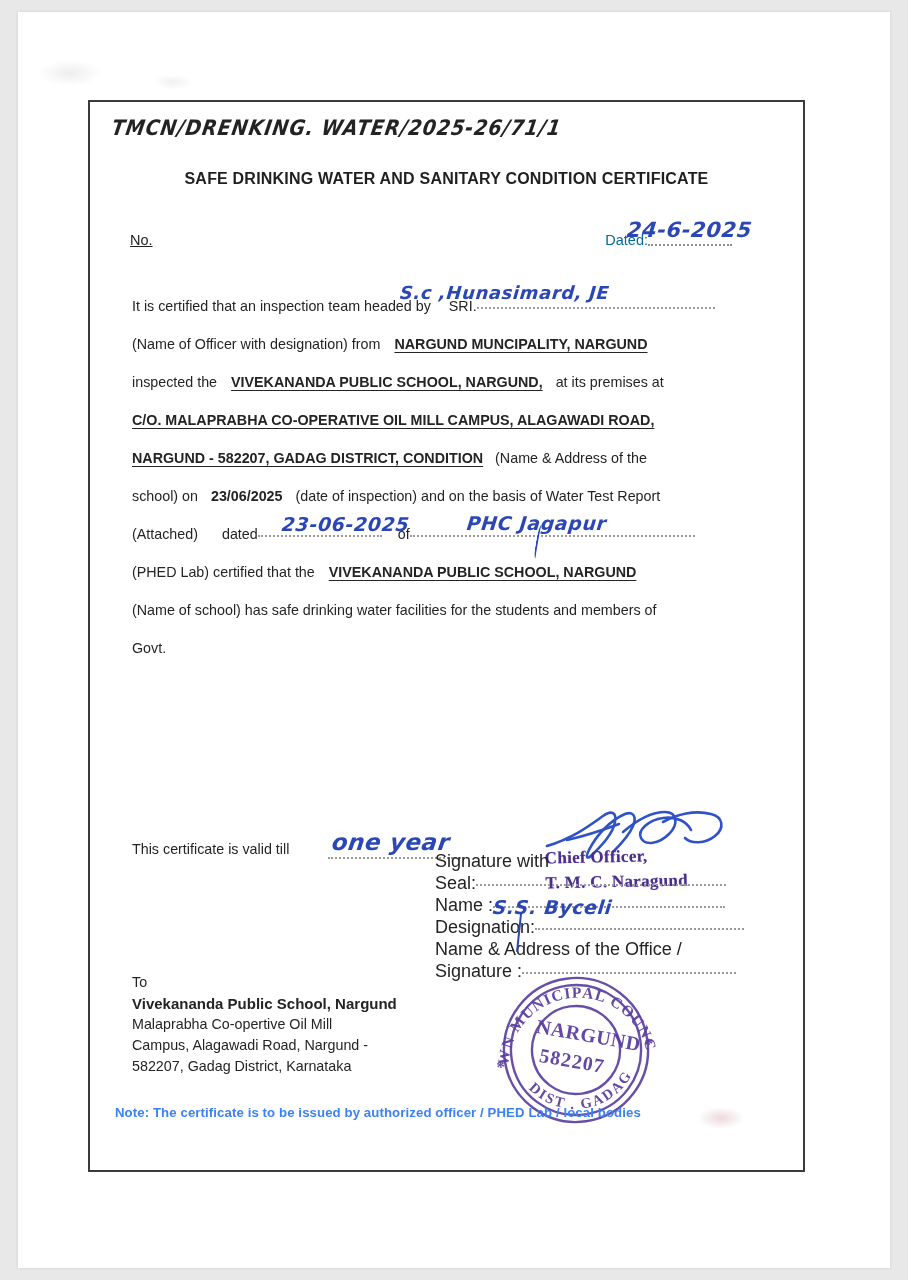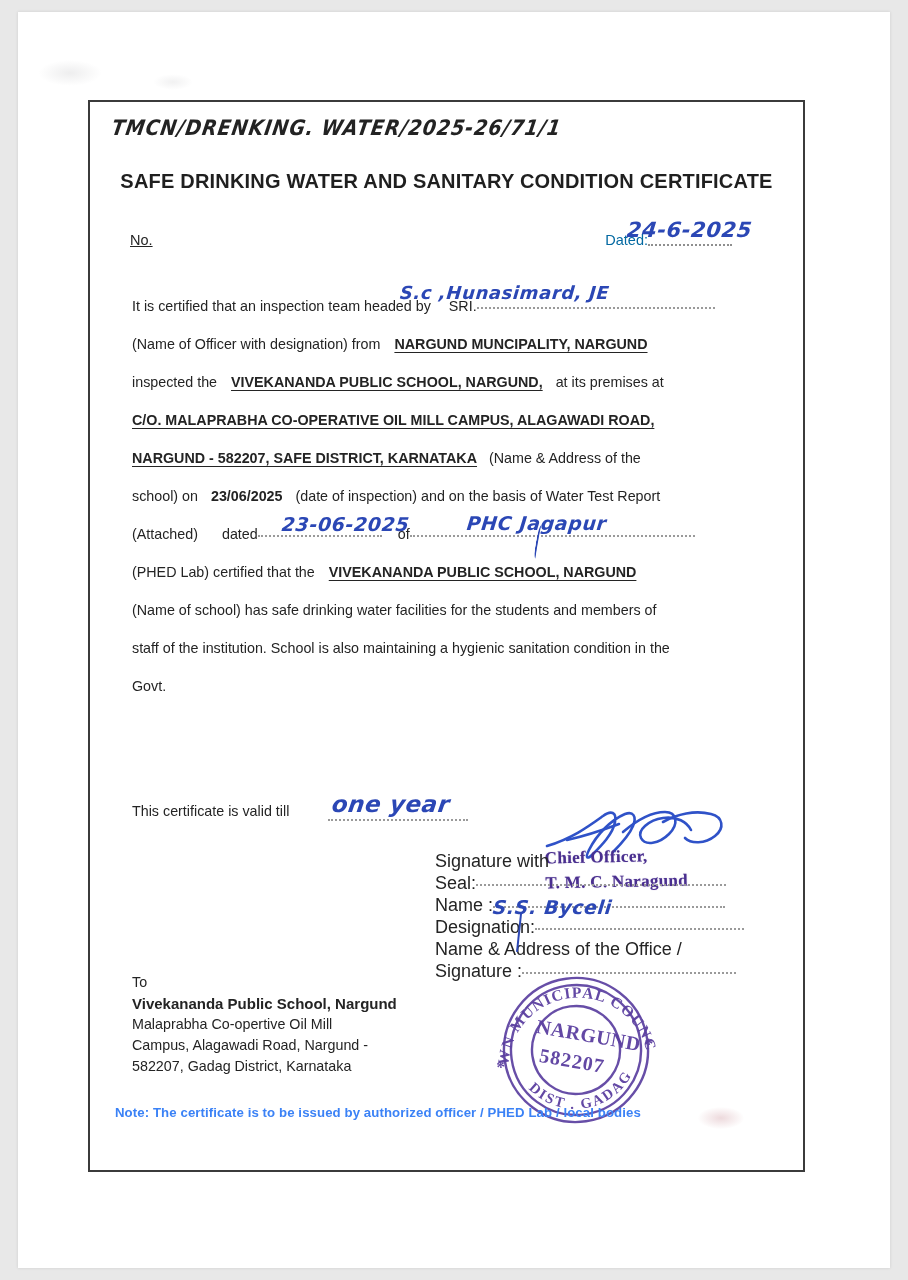--- a/index.html
+++ b/index.html
@@ -76,21 +76,21 @@
     transform: skewX(-9deg) scaleY(1.12);
   }
 
   
   #title {
     position: absolute;
     left: 0;
     top: 68px;
     width: 100%;
     text-align: center;
-    font-size: 20px;
+    font-size: 16px;
     font-weight: bold;
     color: #1f1f1f;
     letter-spacing: 0.2px;
   }
 
   
   #norow {
     position: absolute;
     left: 40px;
     top: 126px;
@@ -178,21 +178,21 @@
     width: 3px; height: 34px;
     border-left: 2.5px solid #2b47b5;
     border-radius: 50%;
     transform: rotate(10deg);
   }
 
   
   #validrow {
     position: absolute;
     left: 42px;
-    top: 695px;
+    top: 733px;
     width: 400px;
     height: 30px;
   }
   #valid-label {
     position: absolute;
     left: 0; top: 6px;
     font-size: 14.3px;
     color: #242424;
   }
   #valid-dots {
@@ -346,21 +346,21 @@
         <span class="u">VIVEKANANDA   PUBLIC SCHOOL, NARGUND,</span>
         <span class="spacer" style="width:5px"></span>
         <span>at its premises at</span>
       </div>
 
       <div class="line">
         <span class="u">C/O.  MALAPRABHA CO-OPERATIVE OIL MILL CAMPUS,  ALAGAWADI ROAD,</span>
       </div>
 
       <div class="line">
-        <span class="u">NARGUND - 582207, SAFE  DISTRICT, KARNATAKA</span>
+        <span class="u">NARGUND - 582207, GADAG  DISTRICT, CONDITION</span>
         <span class="spacer" style="width:4px"></span>
         <span>(Name &amp; Address of the</span>
       </div>
 
       <div class="line">
         <span>school) on</span>
         <span class="spacer" style="width:5px"></span>
         <span class="b">23/06/2025</span>
         <span class="spacer" style="width:5px"></span>
         <span>(date of inspection) and on the basis of Water Test Report</span>
@@ -380,23 +380,20 @@
       <div class="line">
         <span>(PHED       Lab)  certified that  the</span>
         <span class="spacer" style="width:6px"></span>
         <span class="u">VIVEKANANDA PUBLIC SCHOOL, NARGUND</span>
       </div>
 
       <div class="line">
         <span>(Name of school) has safe drinking water facilities for the students and members of</span>
       </div>
 
-      <div class="line">
-        <span>staff of the institution. School is also maintaining a hygienic sanitation condition in the</span>
-      </div>
 
 
       <div class="line">
         <span>Govt.</span>
       </div>
     </div>
 
     <div id="validrow">
       <span id="valid-label">This certificate is valid till</span>
       <span id="valid-dots"></span>

